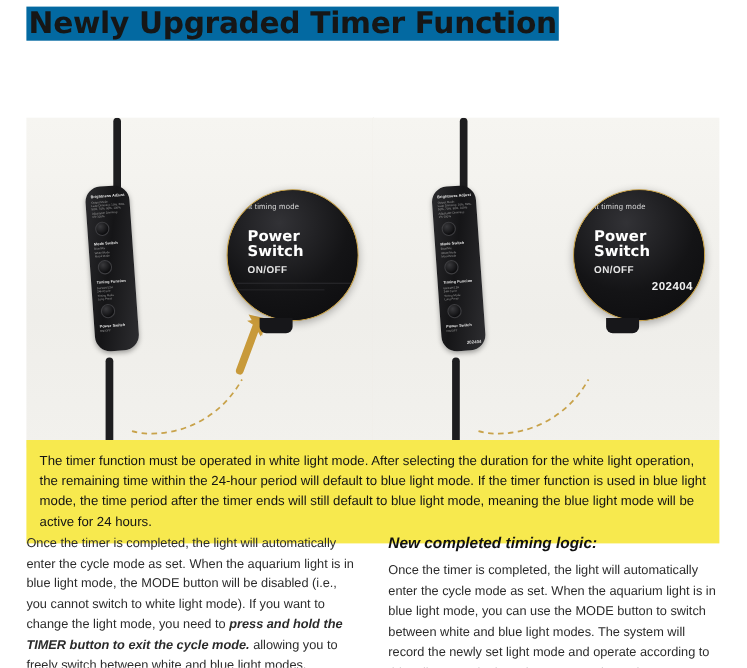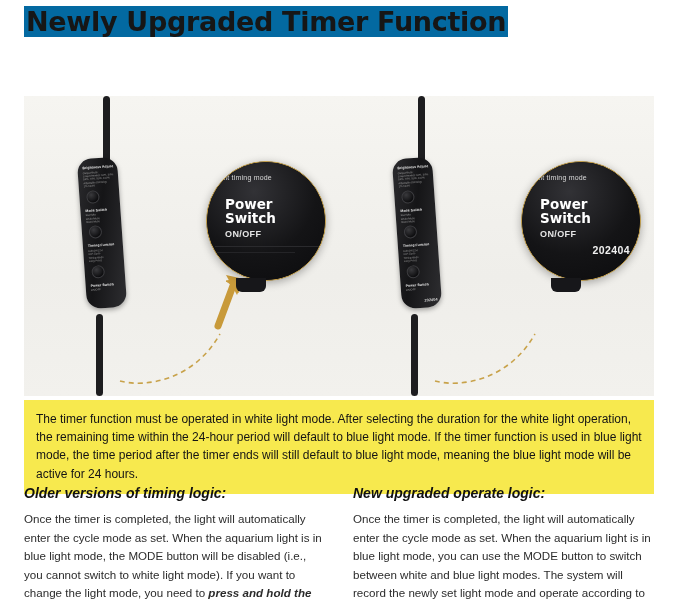--- a/index.html
+++ b/index.html
@@ -22,21 +22,21 @@
     font-family: "DejaVu Sans", sans-serif;
   }
   .headline .hl { background: #0369a1; padding: 0 2px; }
   .intro {
     position: absolute; left: 24px; top: 40px; width: 615px;
     font-size: 14.5px; line-height: 1.52; color: #262626;
   }
 
   
   .photos {
-    position: absolute; left: 24px; top: 96px;
+    position: absolute; left: 24px; top: 107px;
     width: 630px; height: 300px;
     display: flex;
   }
   .photo {
     position: relative; flex: 1 1 50%; height: 100%;
     background: #f4f2ee;
     overflow: hidden;
   }
   .photo.left  { background: linear-gradient(180deg,#f6f5f1 0%, #efeeea 60%, #f2f1ed 100%); }
   .photo.right { background: linear-gradient(180deg,#f6f5f1 0%, #efeeea 60%, #f2f1ed 100%); }
@@ -270,22 +270,21 @@
         <div class="mag-batch">202404</div>
       </div>
       <div class="mag-tab" style="position:absolute;left:227px;top:182px;"></div>
     </div>
   </div>
 
   <div class="callout">The timer function must be operated in white light mode. After selecting the duration for the white light operation, the remaining time within the 24-hour period will default to blue light mode. If the timer function is used in blue light mode, the time period after the timer ends will still default to blue light mode, meaning the blue light mode will be active for 24 hours.</div>
 
   <div class="cols">
     <div class="col">
-      <h3>Older versions of timing logic:</h3>
       <p><span>Once the timer is completed, the light will automatically enter the cycle mode as set. When the aquarium light is in blue light mode, the MODE button will be disabled (i.e., you cannot switch to white light mode). If you want to change the light mode, you need to </span><span class="em">press and hold the TIMER button to exit the cycle mode.</span><span> allowing you to freely switch between white and blue light modes.</span></p>
     </div>
     <div class="col">
-      <h3>New upgraded operate logic:</h3>
+      <h3>New completed timing logic:</h3>
       <p><span>Once the timer is completed, the light will automatically enter the cycle mode as set. When the aquarium light is in blue light mode, you can use the MODE button to switch between white and blue light modes. The system will record the newly set light mode and operate according to this adjustment in the subsequent cycle mode.</span></p>
     </div>
   </div>
 
 </div>
 
 </body></html>

